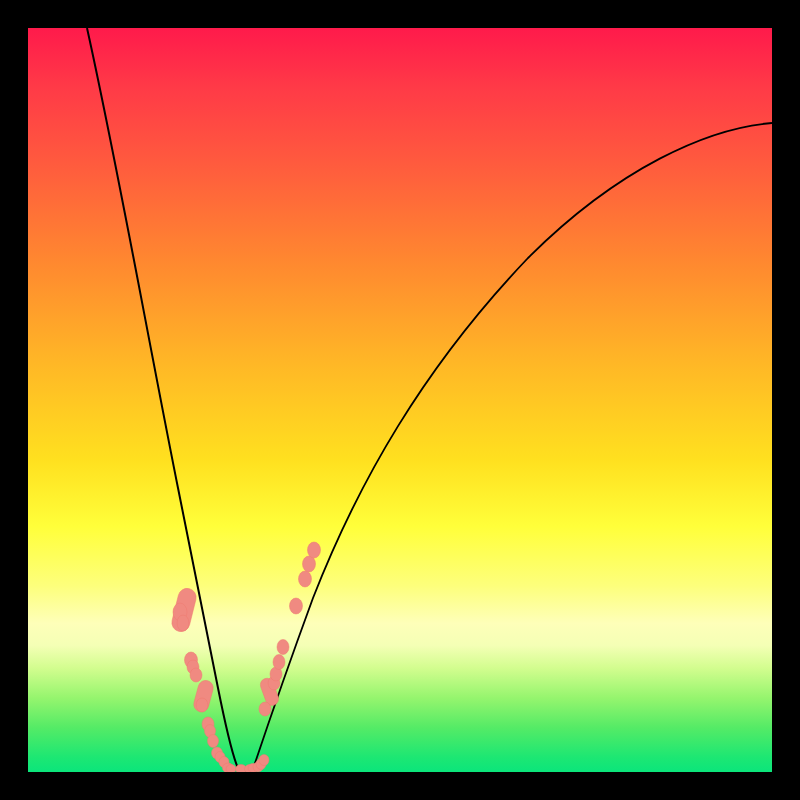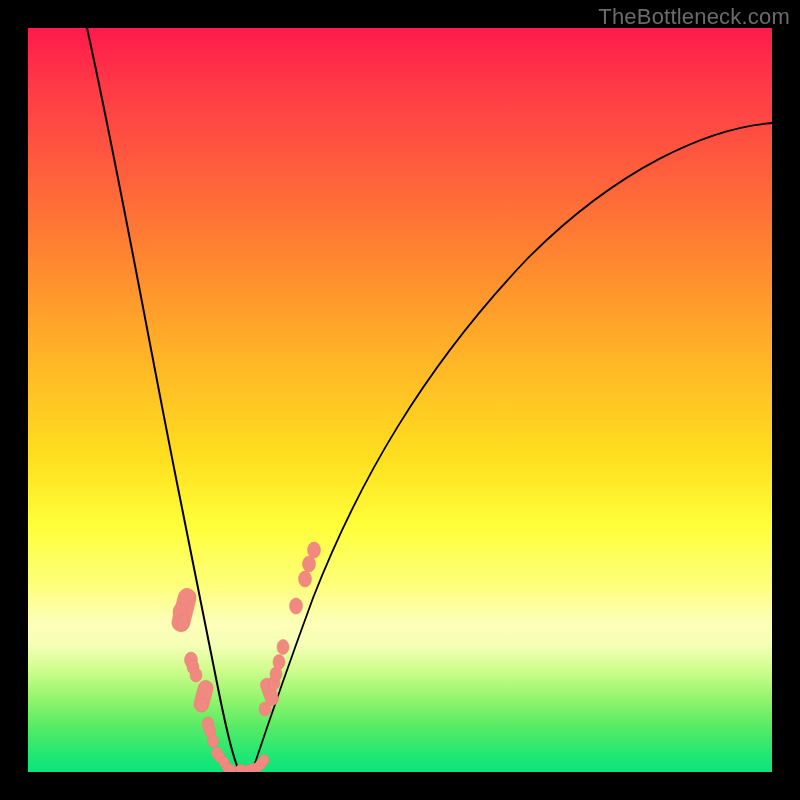--- a/index.html
+++ b/index.html
@@ -77,21 +77,20 @@
   .marker-pill {
     fill: #f08a81;
     stroke: #ef7a70;
     stroke-width: 0.5;
   }
 </style>
 </head>
 <body>
 
 <div class="frame">
-  <div class="watermark">TheBottleneck.com</div>
 
   <div class="plot-area">
     <svg class="curves" viewBox="0 0 744 744" preserveAspectRatio="none">
 
       <path class="curve" d="M 59 0
            C 90 140, 120 310, 150 460
            C 165 535, 178 600, 190 660
            C 198 700, 206 735, 212 744"></path>
 
       <path class="curve curve-right" d="M 224 744

